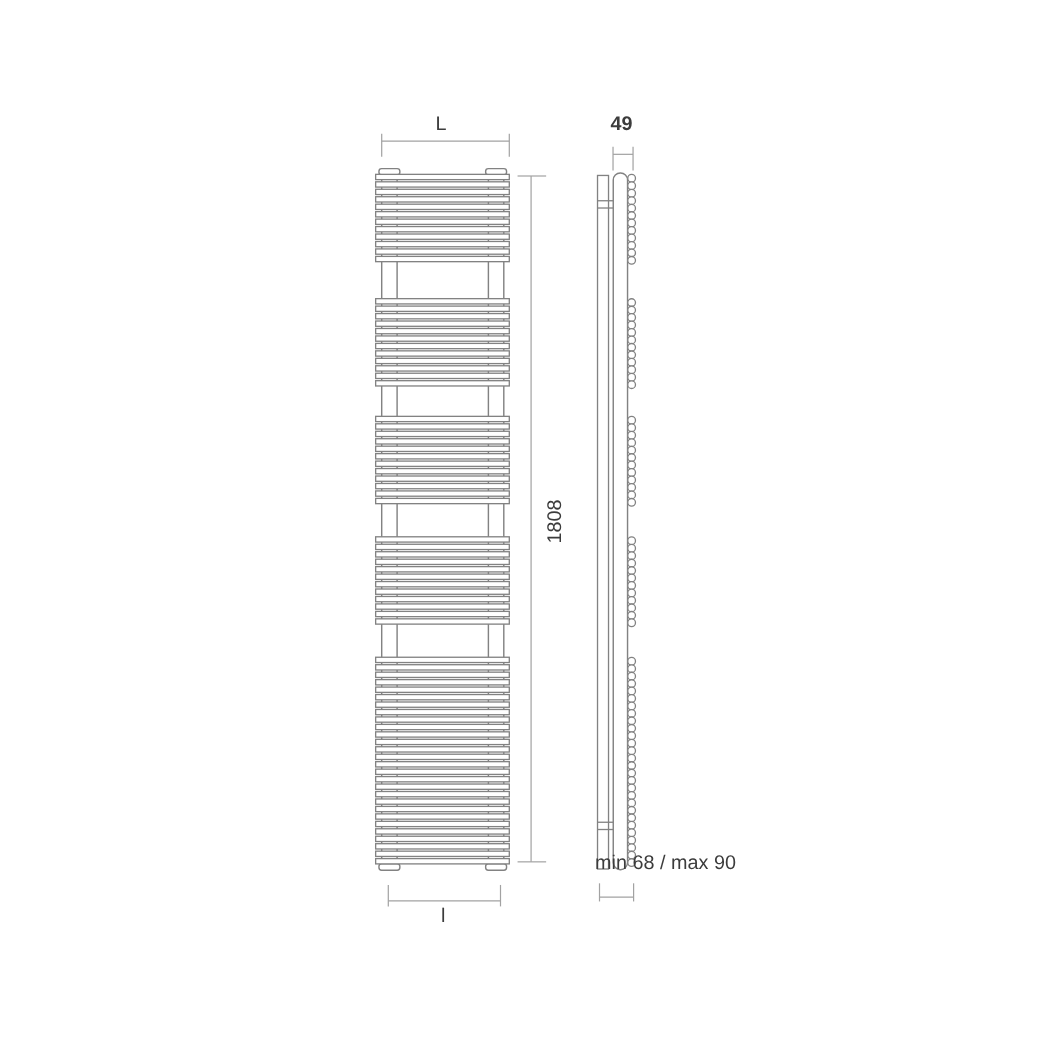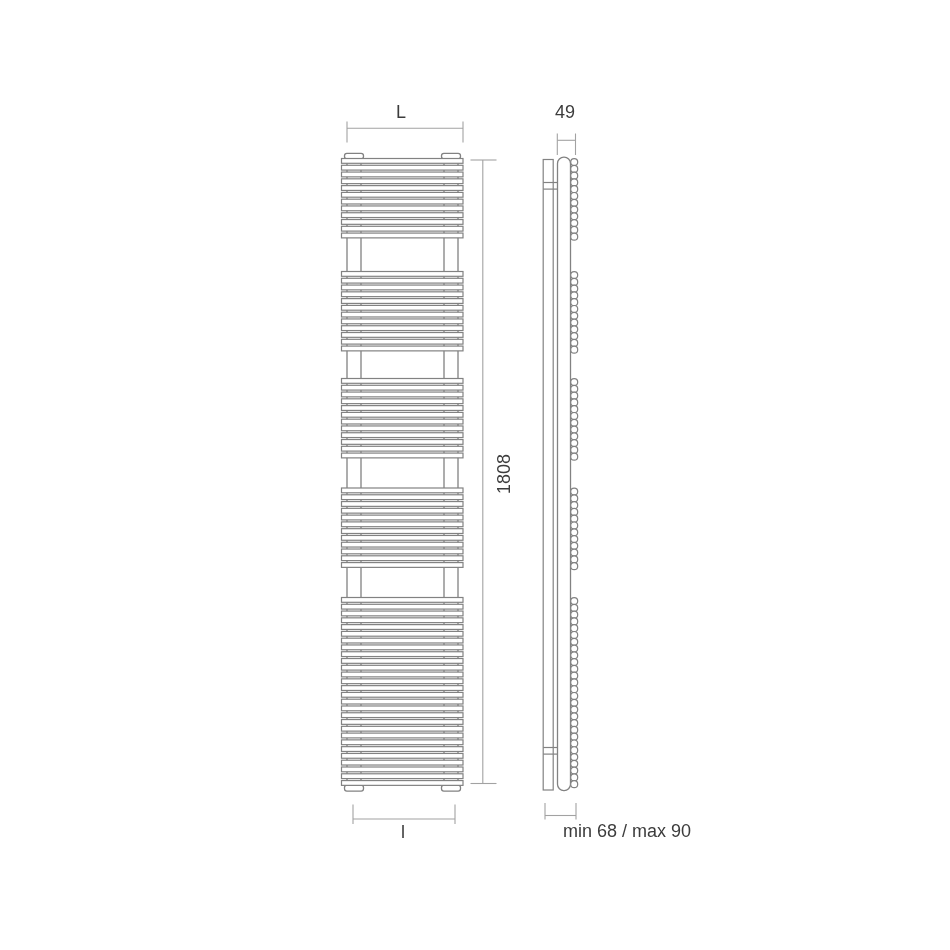--- a/index.html
+++ b/index.html
@@ -222,21 +222,21 @@
         <line x1="353" y1="804.5" x2="353" y2="824"></line>
         <line x1="455" y1="804.5" x2="455" y2="824"></line>
         <line x1="545" y1="815.5" x2="576" y2="815.5"></line>
         <line x1="545" y1="803" x2="545" y2="819.5"></line>
         <line x1="576" y1="803" x2="576" y2="819.5"></line>
       </g>
     </svg>
 
   <div class="dim-label center40" style="left: 381px; top: 103px; color: rgb(60, 60, 60);">L</div>
 
-  <div class="dim-label center40" style="left: 545px; top: 103px; color: rgb(60, 60, 60);">49</div>
+  <div class="dim-label center40" style="left: 545px; top: 103px; color: rgb(60, 60, 60); font-weight: bold;">49</div>
 
   <div class="dim-label rotated" style="left: 504px; top: 474px; color: rgb(60, 60, 60);">1808</div>
 
   <div class="dim-label center40" style="left: 383px; top: 823px; color: rgb(60, 60, 60);">l</div>
 
-  <div class="dim-label" style="left: 541px; top: 822px; color: rgb(60, 60, 60); margin-left: 22px;">min 68 / max 90</div>
+  <div class="dim-label" style="left: 541px; top: 775px; color: rgb(60, 60, 60);">min 68 / max 90</div>
 
 </div>
 
 </body></html>

